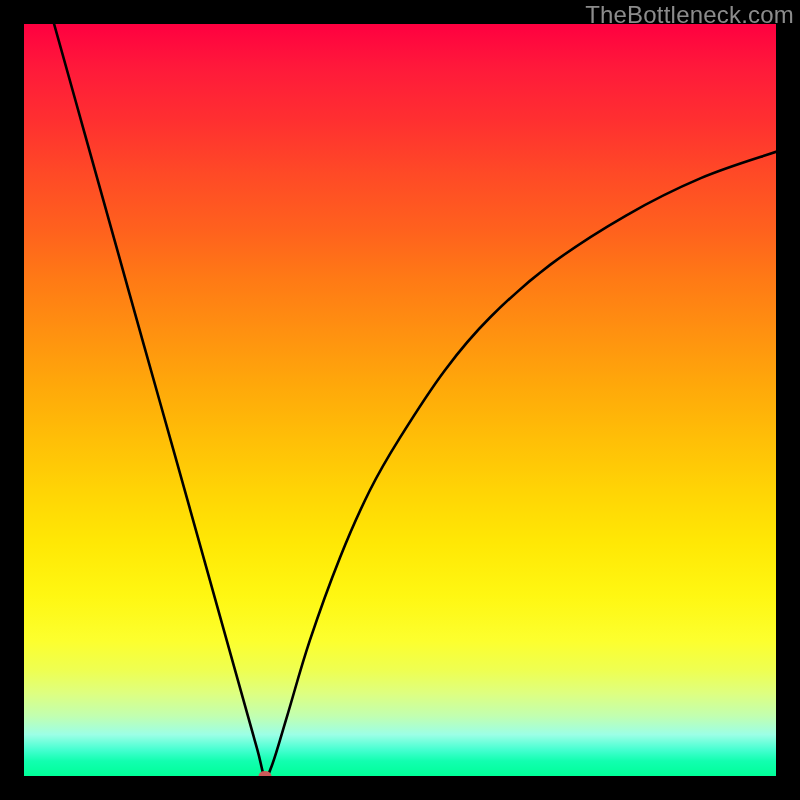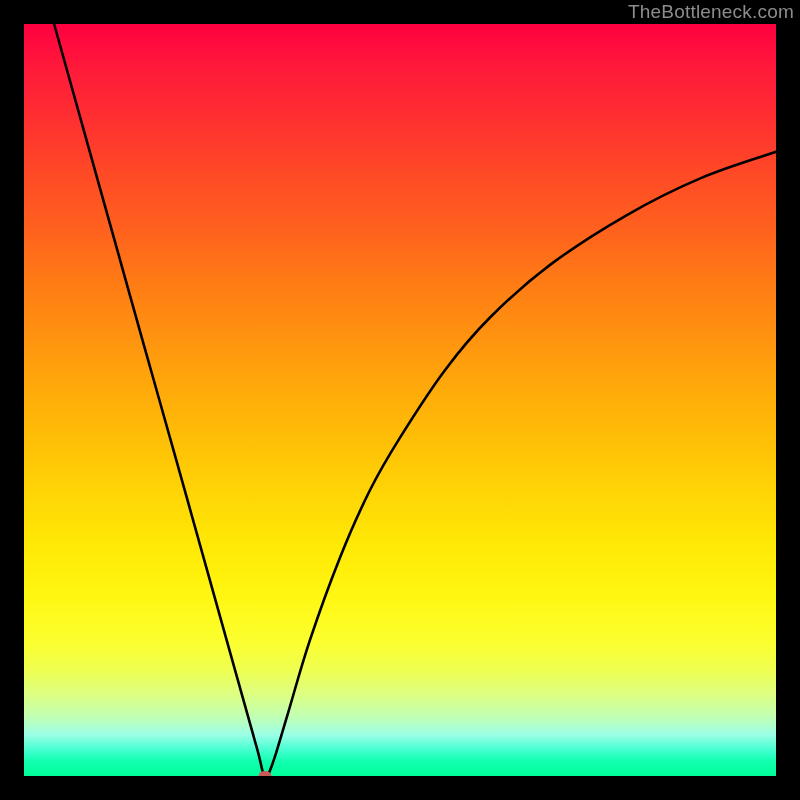--- a/index.html
+++ b/index.html
@@ -74,21 +74,21 @@
     border-radius: 50%;
     background: #cc5a5a;
     transform: translate(-50%, -50%);
   }
   .watermark {
     position: absolute;
     top: 1px;
     right: 6px;
     color: #8c8c8c;
     font-family: Arial, Helvetica, sans-serif;
-    font-size: 19px;
+    font-size: 24px;
     font-weight: 500;
     letter-spacing: 0.2px;
     user-select: none;
   }
 </style>
 </head>
 <body>
 
 <div class="frame">
 

